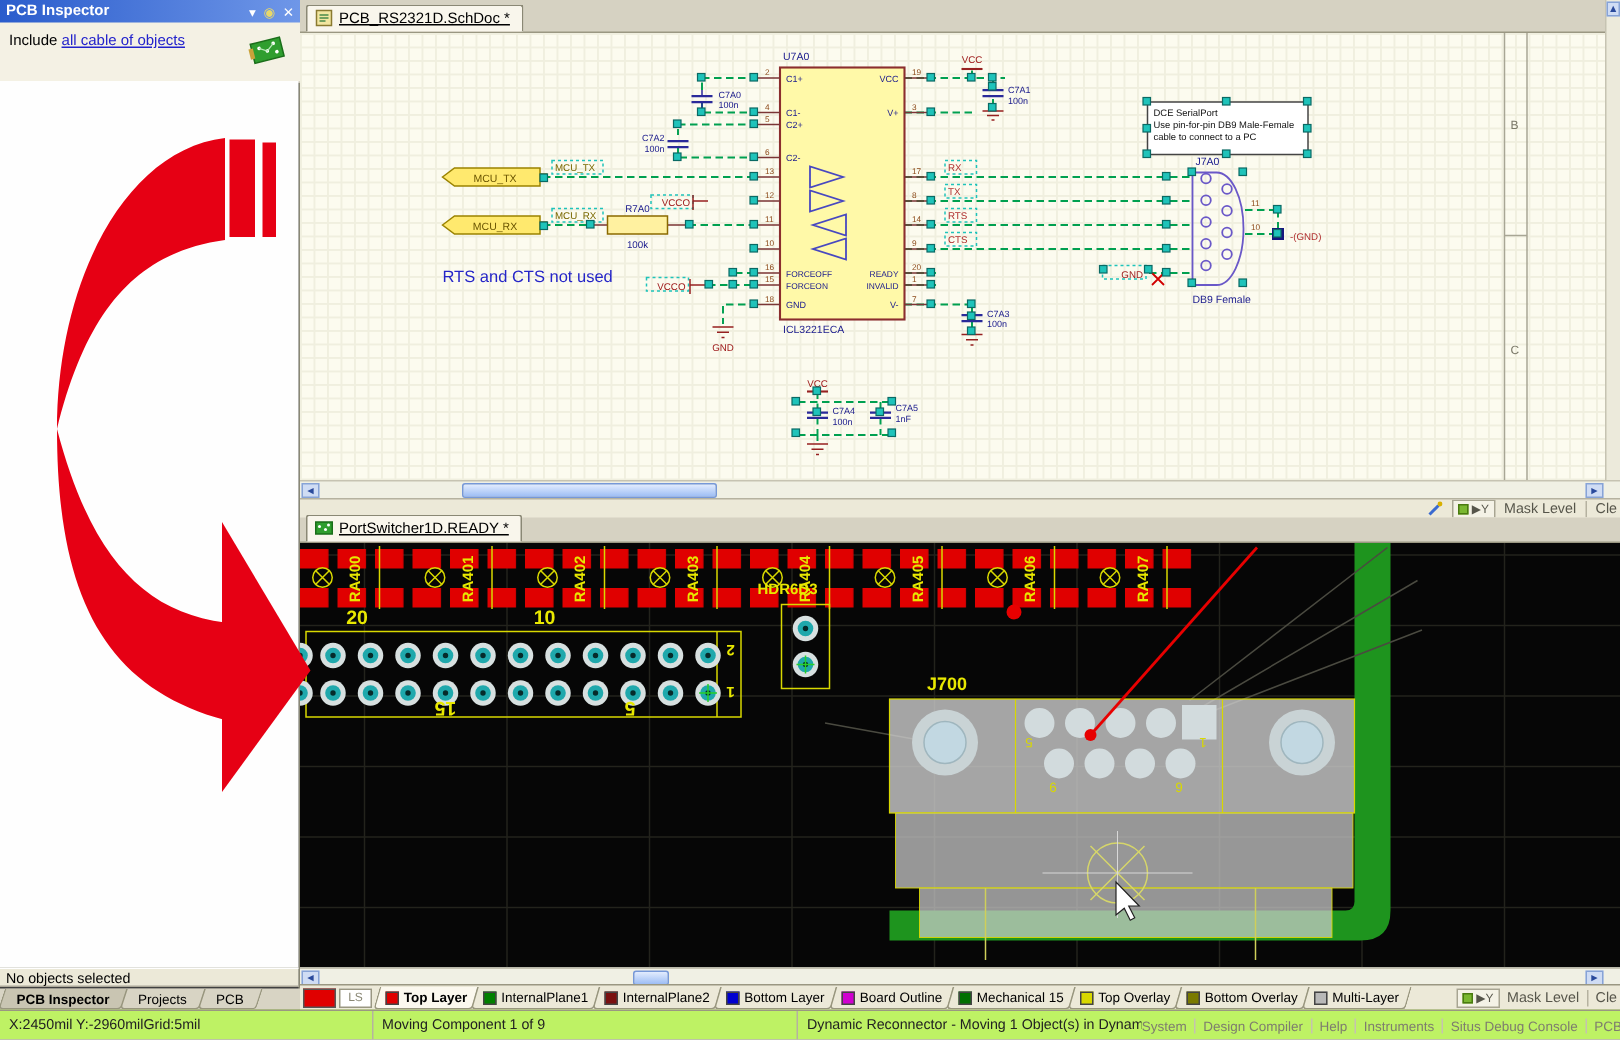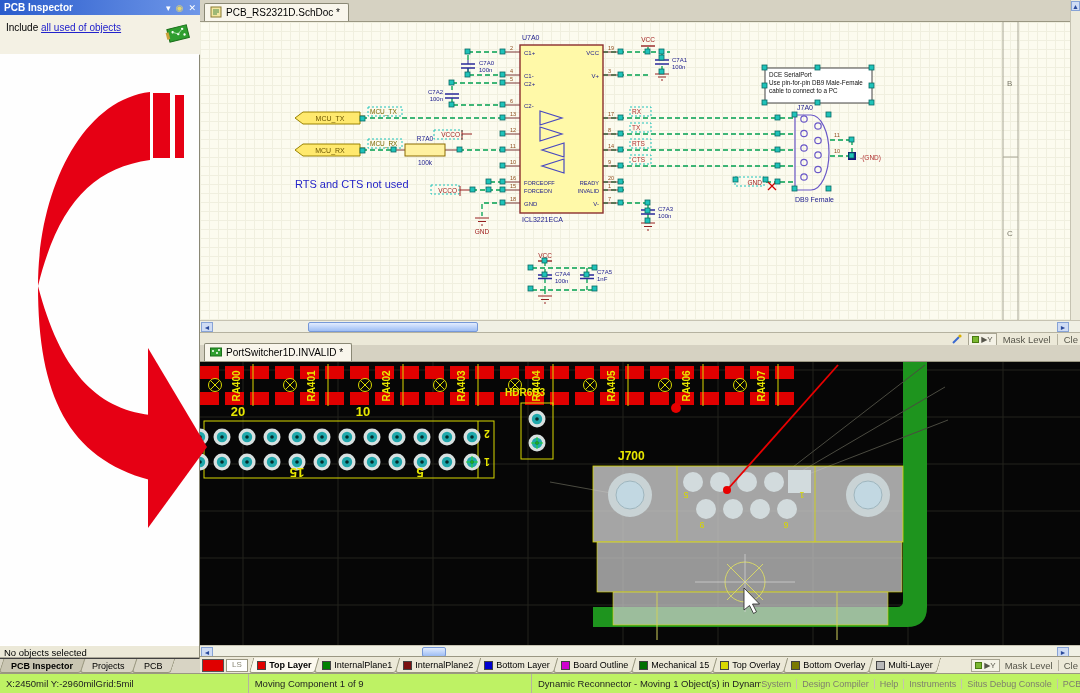--- a/index.html
+++ b/index.html
@@ -20,21 +20,21 @@
   .dock-status{position:absolute;left:0;top:645px;width:199px;height:13px;background:#ece9d8;border-top:1px solid #fff;
                border-bottom:1px solid #aca899;font-size:9.5px;padding:1px 4px;box-sizing:border-box;}
   .dock-tabs{position:absolute;left:0;top:659px;width:199px;height:14px;background:#d8d4c4;display:flex;align-items:stretch;padding-left:2px;overflow:hidden;}
   .dtab{transform:skewX(-18deg);border:1px solid #98967e;border-top:none;background:#d8d4c4;margin-left:-1px;
         padding:0 9px;font-size:9px;display:flex;align-items:center;border-radius:0 0 3px 3px;}
   .dtab>span{transform:skewX(18deg);white-space:nowrap;}
   .dtab.active{background:#c9c5b2;font-weight:bold;}
   
   .sch-panel{position:absolute;left:200px;top:0;width:880px;height:345px;background:#ece9d8;}
   .pcb-panel{position:absolute;left:200px;top:345px;width:880px;height:328px;background:#ece9d8;}
-  .tabbar{position:absolute;left:0;top:0;width:100%;background:#d6d2c2;border-bottom:1px solid #9a9782;box-sizing:border-box;display:flex;align-items:flex-end;padding-left:4px;}
+  .tabbar{position:absolute;left:0;top:0;width:100%;background:#d6d2c2;border-bottom:1px solid #9a9782;box-sizing:border-box;display:flex;align-items:flex-end;padding-left:4px;text-decoration:underline;}
   .sch-panel .tabbar{height:22px;}
   .pcb-panel .tabbar{height:17px;}
   .doctab{background:#f9f6ec;border:1px solid #8a8875;border-bottom:none;border-radius:2px 2px 0 0;
           display:flex;align-items:center;gap:4px;padding:1px 8px 2px 5px;font-size:10px;height:14px;}
   .sch-canvas{position:absolute;left:0;top:22px;width:880px;height:298px;background:#fcfbef;overflow:hidden;
       background-image:linear-gradient(#f0efdf 1px,transparent 1px),linear-gradient(90deg,#f0efdf 1px,transparent 1px);
       background-size:9px 9px;}
   .pcb-canvas{position:absolute;left:0;top:17px;width:880px;height:283px;background:#060606;overflow:hidden;}
   .hscroll{position:absolute;left:0;width:880px;height:12px;background:#f0f0e4;border-top:1px solid #c6c3b2;box-sizing:border-box;}
   .sch-panel .hscroll{top:320px;}
@@ -77,21 +77,21 @@
     <div class="insp">
       <div class="insp-title">
         <span>PCB Inspector</span>
         <span class="sp"></span>
         <span class="insp-btn">▾</span>
         <span class="insp-btn" style="color:#e8d86a;">◉</span>
         <span class="insp-btn">✕</span>
       </div>
       <div class="insp-body">
         <span>Include</span>
-        <span class="insp-link">all used of objects</span>
+        <span class="insp-link">all cable of objects</span>
         <svg class="abs" style="right:8px;top:22px;" width="28" height="22" viewBox="0 0 28 22">
           <g transform="rotate(-14 14 11)">
             <rect x="4" y="5" width="20" height="13" fill="#2f9e2f" stroke="#1a6e1a"></rect>
             <rect x="2" y="8" width="3" height="7" fill="#caa23a"></rect>
             <circle cx="9" cy="9" r="1.2" fill="#fff"></circle>
               <circle cx="14" cy="12" r="1.2" fill="#fff"></circle>
             <circle cx="19" cy="8" r="1.2" fill="#fff"></circle>
               <circle cx="20" cy="14" r="1.2" fill="#fff"></circle>
             <path d="M9,9L14,12L19,8" stroke="#b8e8b8" fill="none" stroke-width="0.8"></path>
           </g>
@@ -425,21 +425,21 @@
 
   <div class="pcb-panel">
     <div class="tabbar">
       <div class="doctab">
         <svg width="12" height="10" viewBox="0 0 12 10">
           <rect x="0.5" y="1" width="11" height="8" fill="#2f9e2f" stroke="#1a6e1a"></rect>
           <circle cx="3" cy="4" r="1" fill="#fff"></circle>
             <circle cx="7" cy="6" r="1" fill="#fff"></circle>
             <circle cx="9" cy="3" r="1" fill="#fff"></circle>
         </svg>
-        <span>PortSwitcher1D.INVALID *</span>
+        <span>PortSwitcher1D.READY *</span>
       </div>
     </div>
 
     <div class="pcb-canvas">
       <svg viewBox="0 0 880 283" width="880" height="283" style="position:absolute;left:0;top:0;">
         <defs>
           <pattern id="rp" width="25" height="13" patternUnits="userSpaceOnUse">
               <rect width="19" height="13" fill="#e00000"></rect>
             </pattern>
           <g id="P">

